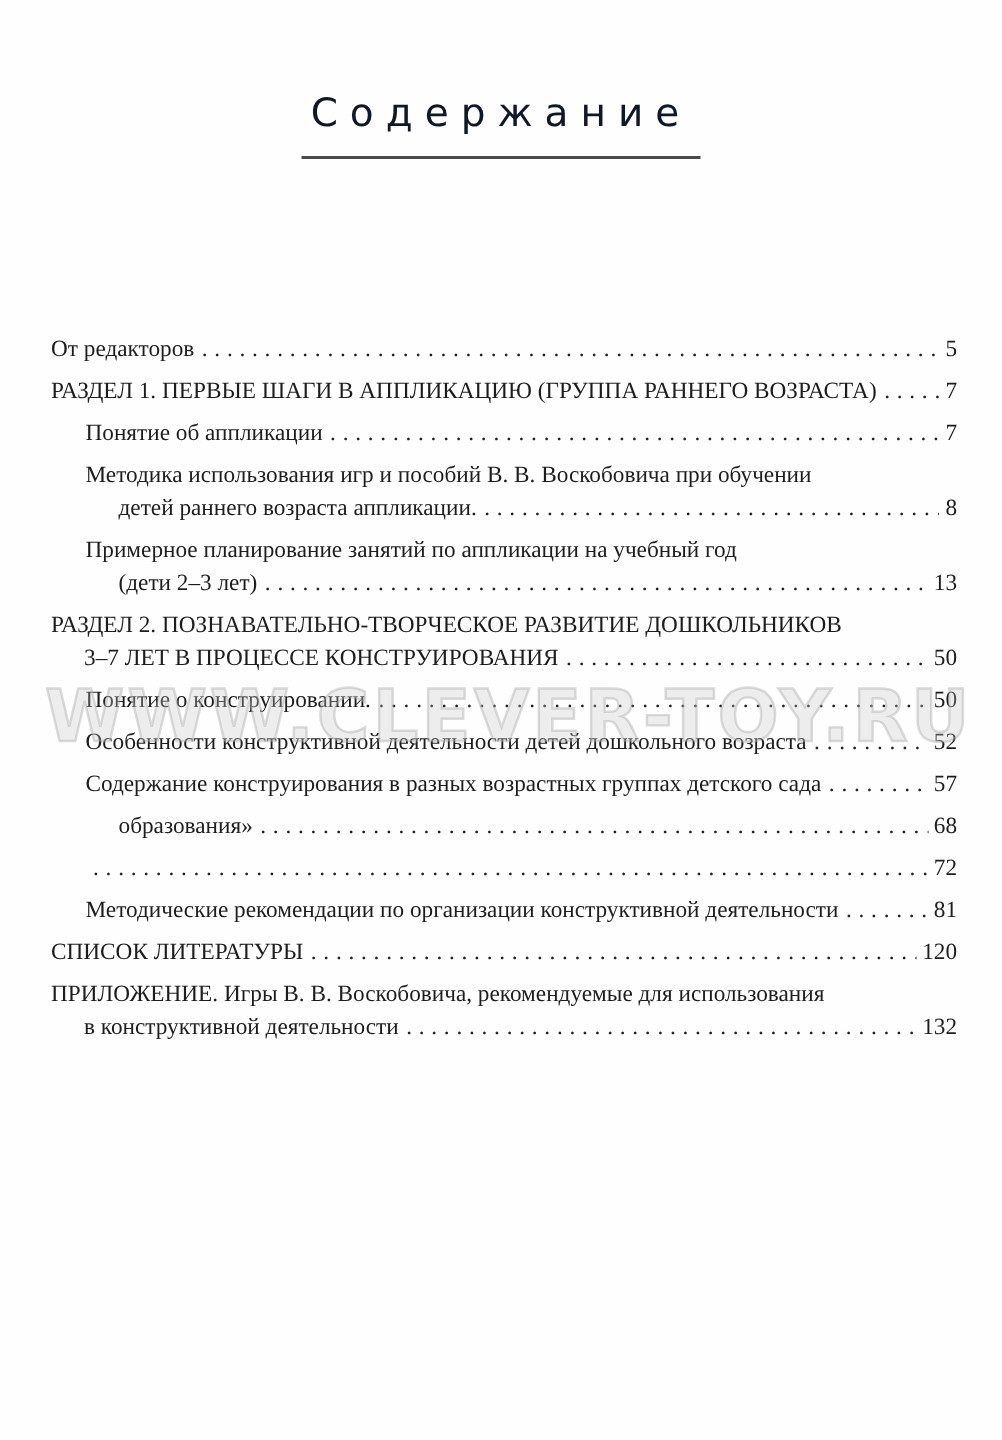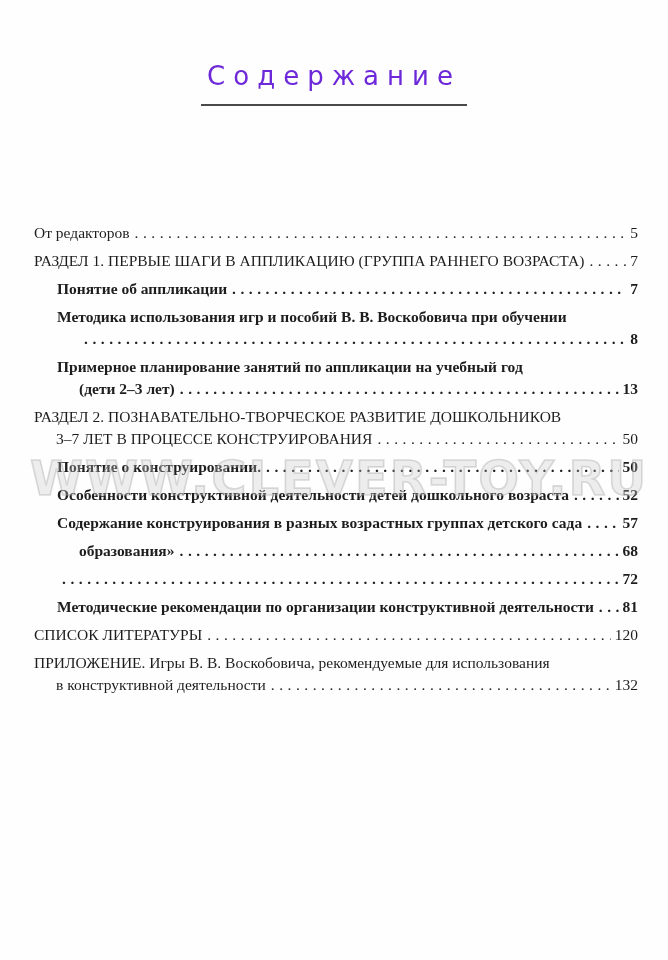--- a/index.html
+++ b/index.html
@@ -12,42 +12,42 @@
     position: relative;
     overflow: hidden;
   }
   .title-block { padding-top: 60px; }
   .page-title {
     text-align: center;
     font-family: "DejaVu Sans", "Liberation Sans", sans-serif;
     font-size: 26px;
     line-height: 32px;
     letter-spacing: 8px;
-    color: #6d28d9;
+    color: #0f172a;
   }
   .title-rule {
     width: 266px;
     margin: 12px auto 0;
     border: none;
     border-top: 2px solid #4a4a4a;
     height: 0;
   }
   .toc {
     list-style: none;
     margin: 116px 0 0;
     padding: 0 30px 0 34px;
     position: relative;
     z-index: 1;
   }
   .entry {
     margin-bottom: 6px;
     font-size: 15.5px;
     line-height: 22px;
   }
-  .entry.lvl1 { padding-left: 23px; font-weight: bold; }
+  .entry.lvl1 { padding-left: 23px; }
   .line.cont { padding-left: 22px; }
   .line.row { display: flex; align-items: baseline; }
   .text { white-space: nowrap; }
   .dots {
     flex: 1;
     overflow: hidden;
     white-space: nowrap;
     margin-left: 5px;
     min-width: 0;
   }
@@ -100,20 +100,21 @@
     <li class="entry lvl1">
       <div class="line row">
         <span class="text">Понятие об аппликации</span>
         <span class="dots"></span>
         <span class="pagenum">7</span>
       </div>
     </li>
     <li class="entry lvl1">
       <div class="line"><span class="text">Методика использования игр и пособий В. В. Воскобовича при обучении</span></div>
       <div class="line cont row">
+        <span class="text">детей раннего возраста аппликации.</span>
         <span class="dots"></span>
         <span class="pagenum">8</span>
       </div>
     </li>
     <li class="entry lvl1">
       <div class="line"><span class="text">Примерное планирование занятий по аппликации на учебный год</span></div>
       <div class="line cont row">
         <span class="text">(дети 2–3 лет)</span>
         <span class="dots"></span>
         <span class="pagenum">13</span>

